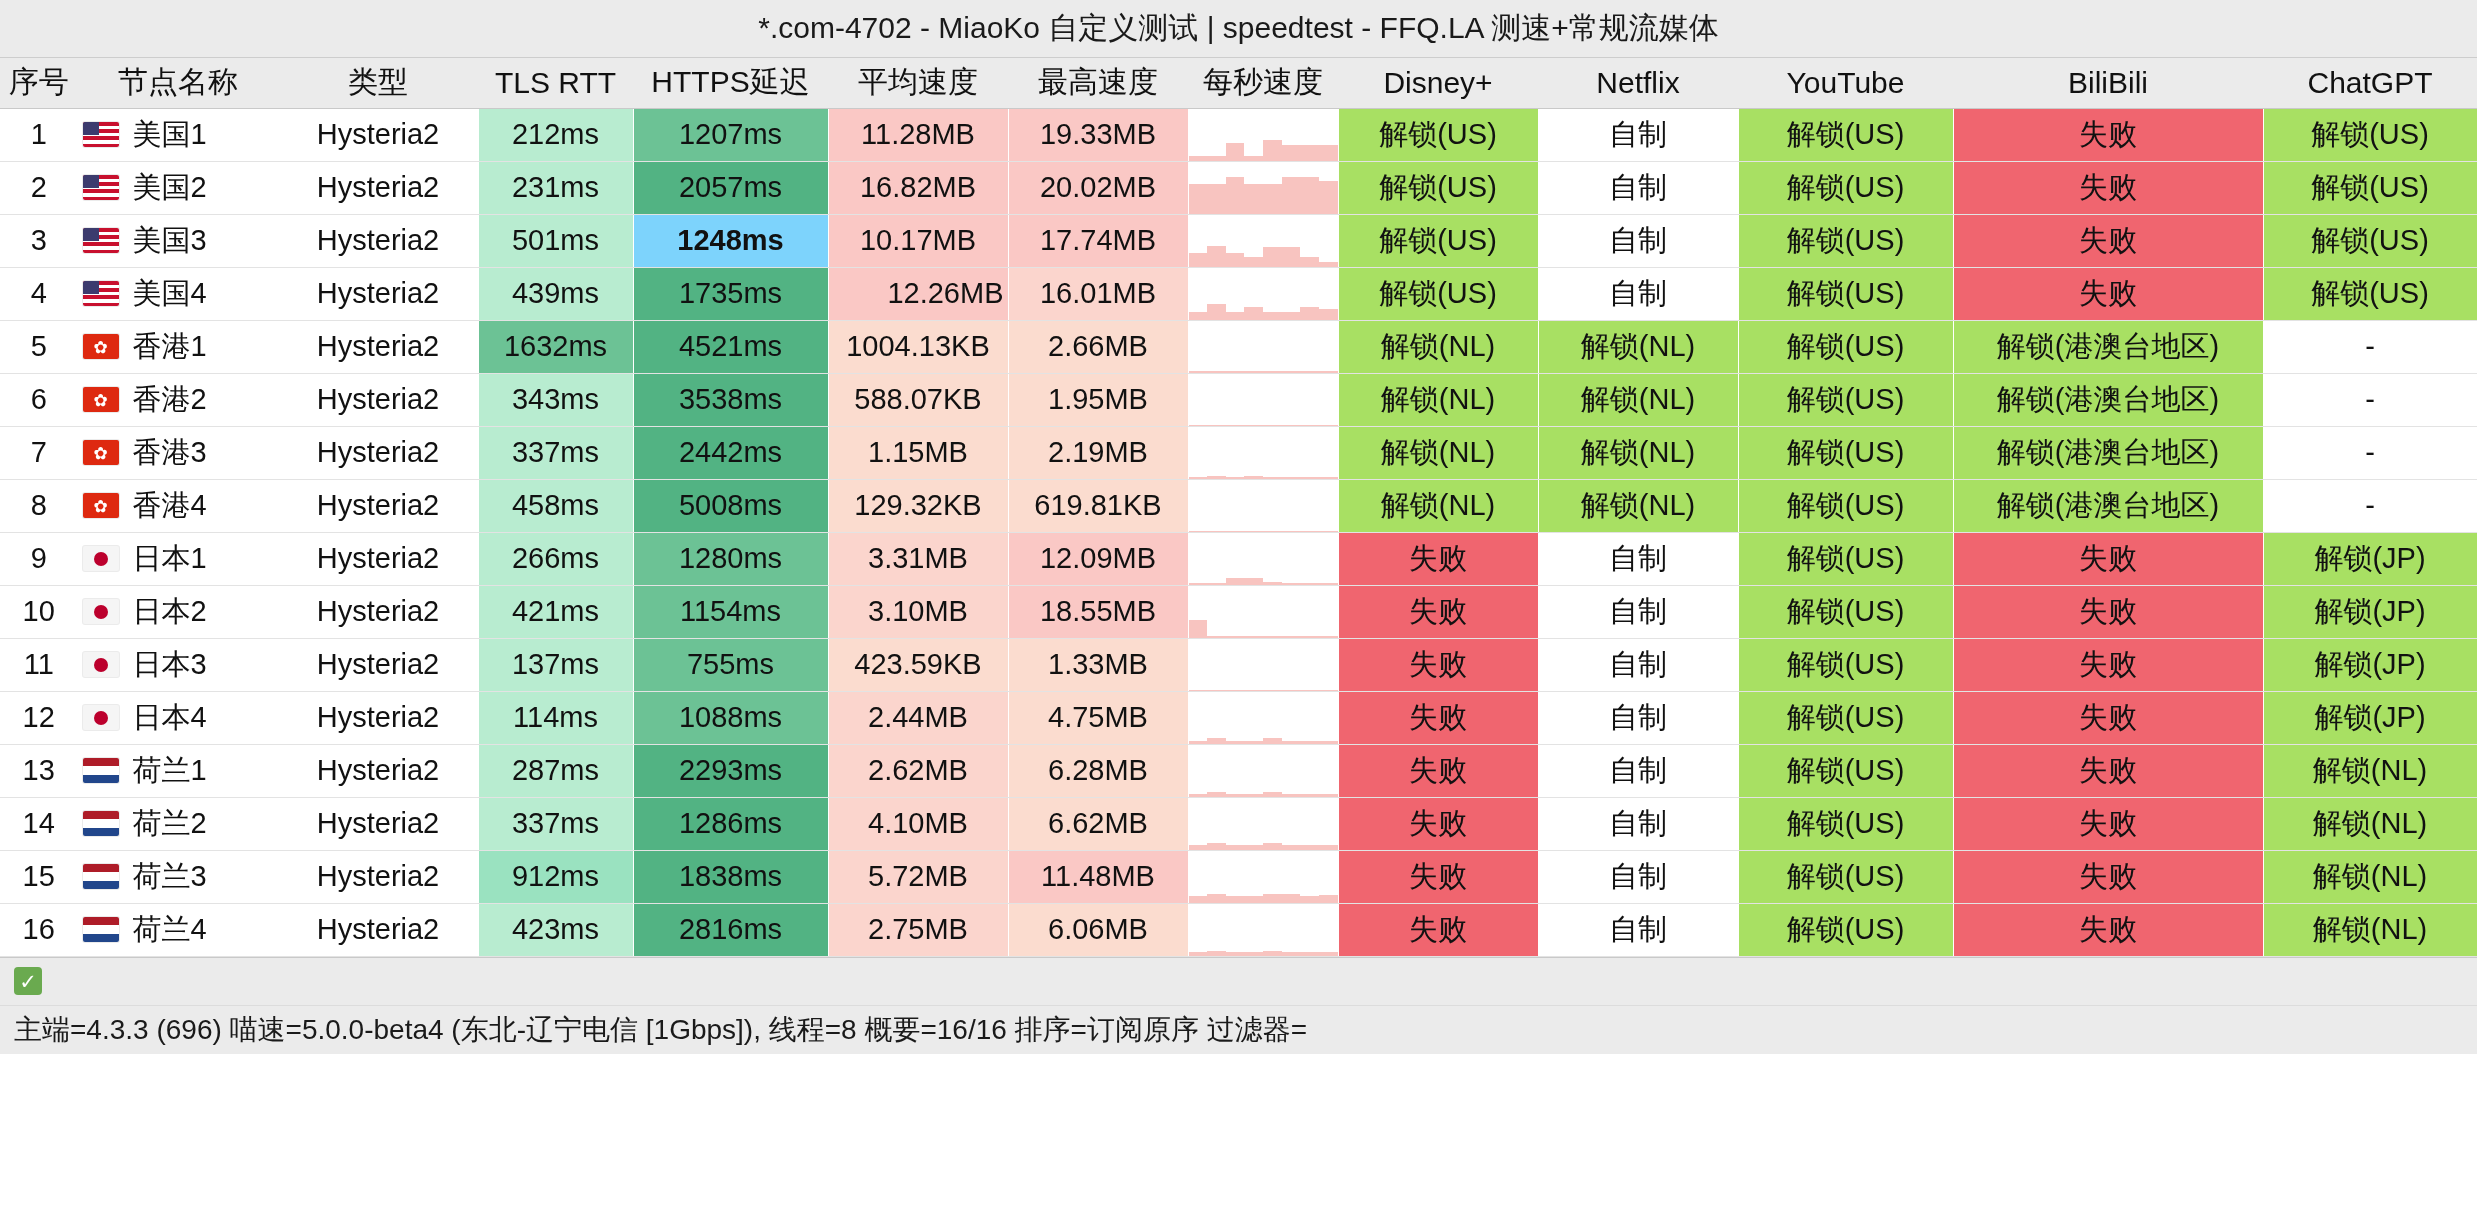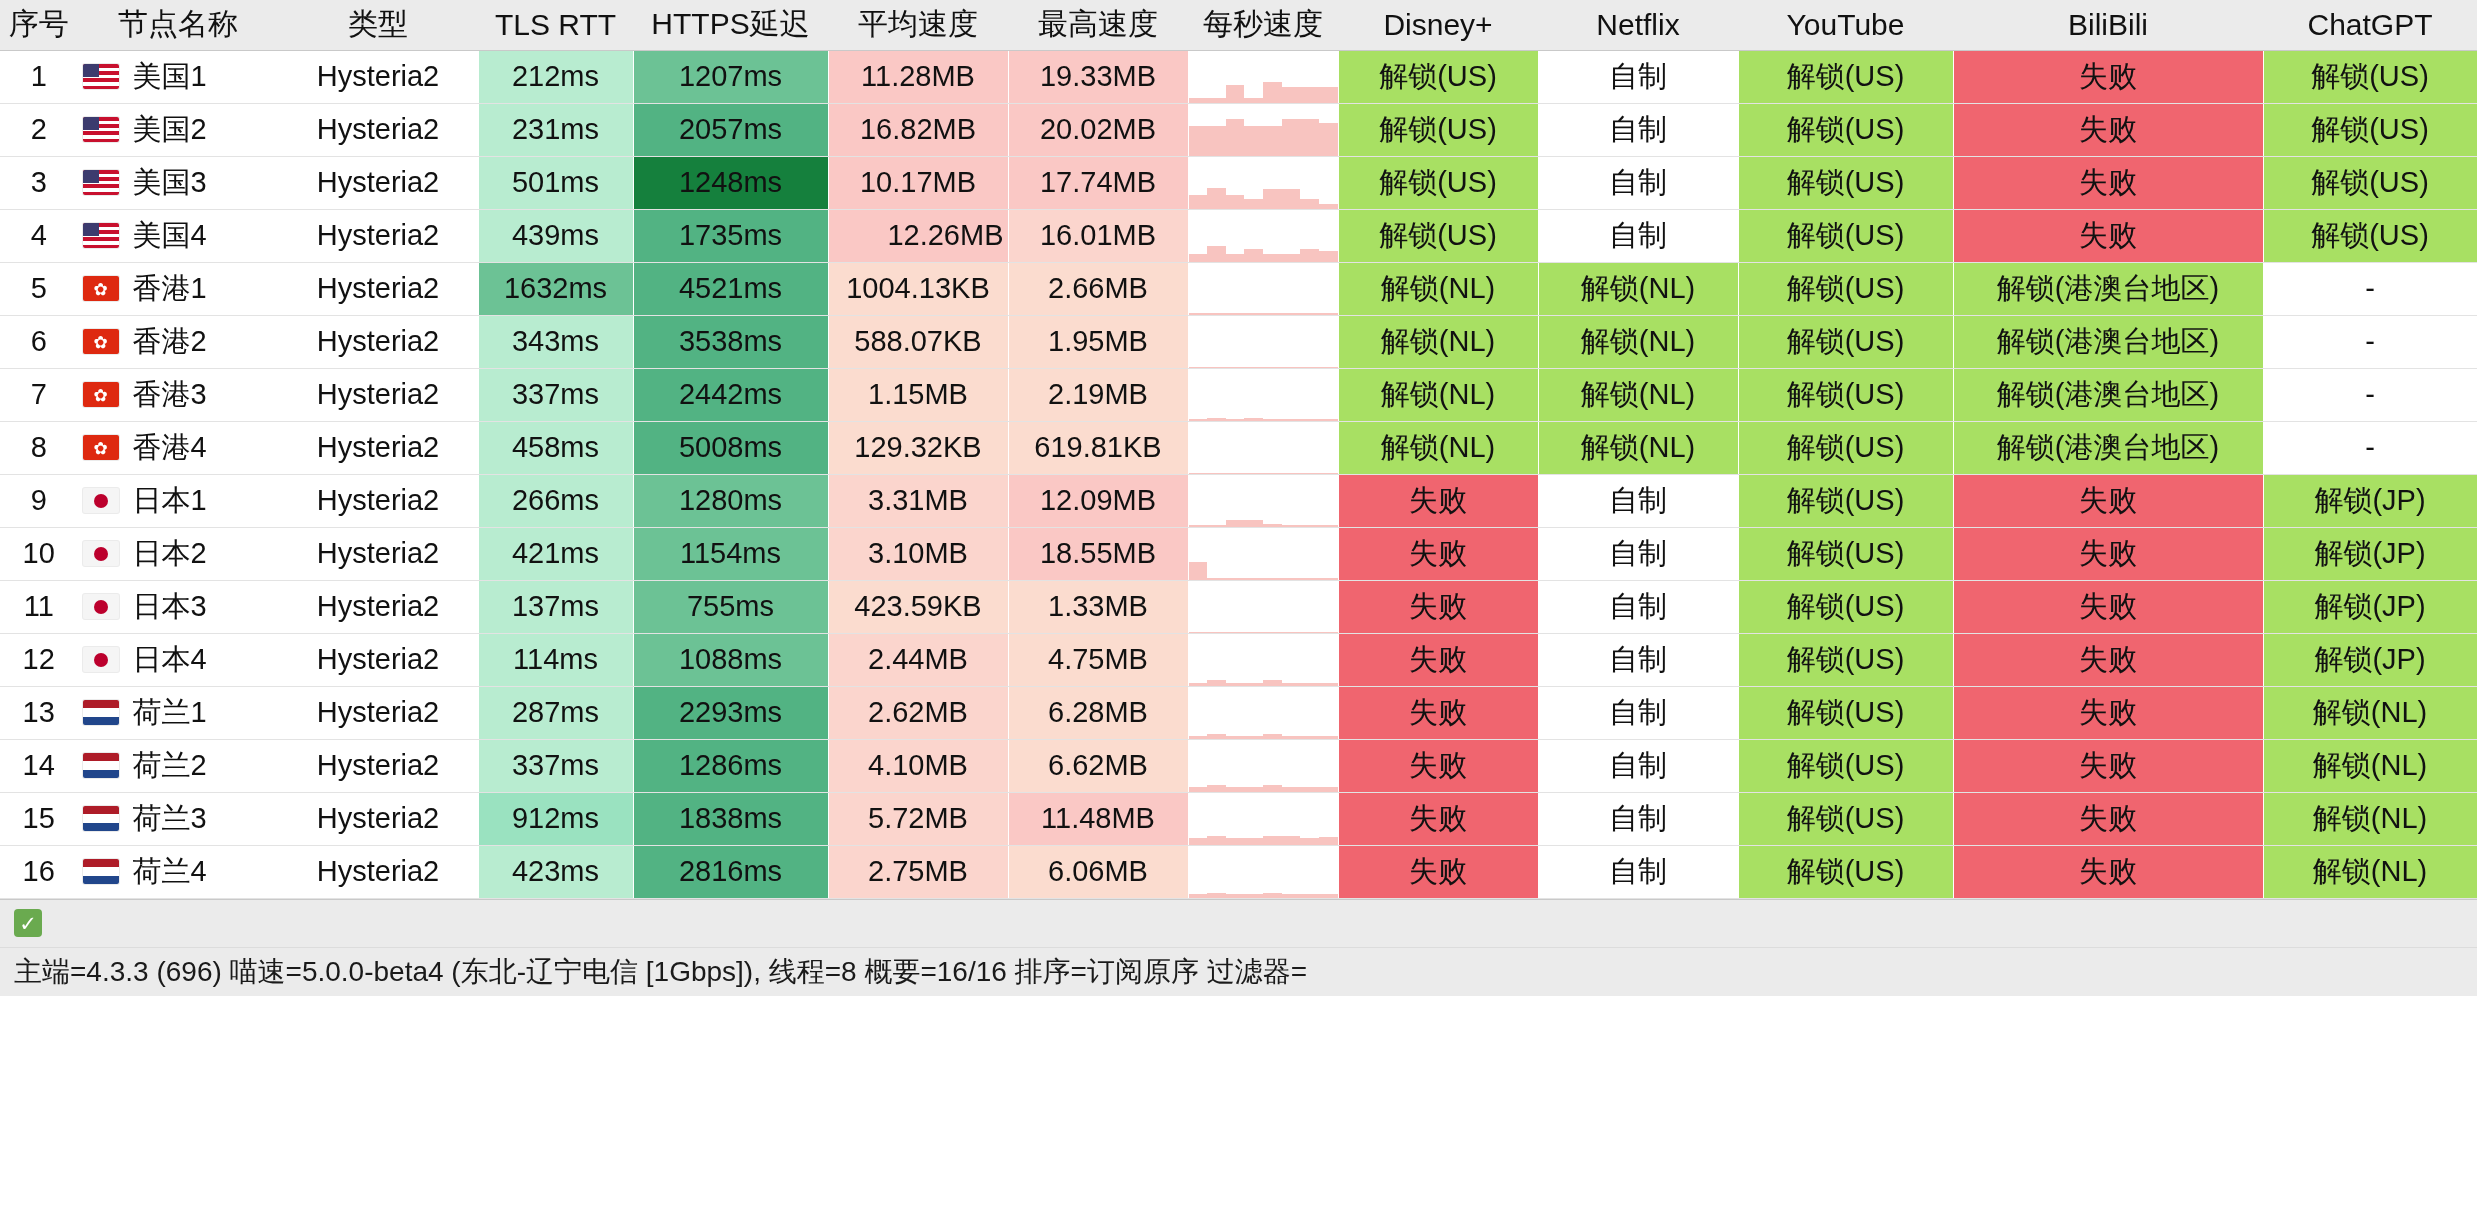--- a/index.html
+++ b/index.html
@@ -169,20 +169,23 @@
 <div id="app">
 
   <div class="wm-layer">
     <div class="wm" style="left:520px; top:60px;">FFQ.LA Public Test Center</div>
     <div class="wm" style="left:340px; top:480px;">FFQ.LA Public Test Center</div>
     <div class="wm" style="left:1180px; top:230px;">FFQ.LA Public Test Center</div>
     <div class="wm" style="left:760px; top:880px;">FFQ.LA Public Test Center</div>
     <div class="wm" style="left:1640px; top:700px;">FFQ.LA Public Test Center</div>
   </div>
 
+  <div class="titlebar">
+    <div class="title">*.com-4702 - MiaoKo 自定义测试 | speedtest - FFQ.LA 测速+常规流媒体</div>
+  </div>
 
   <table class="grid">
     <colgroup>
       <col style="width:78px">
       <col style="width:200px">
       <col style="width:200px">
       <col style="width:155px">
       <col style="width:195px">
       <col style="width:180px">
       <col style="width:180px">
@@ -276,21 +279,21 @@
         <tr>
           <td class="c-idx">3</td>
           <td class="c-name">
             <div class="name-wrap">
               <span class="flag flag-us"></span>
               <span>美国3</span>
             </div>
           </td>
           <td>Hysteria2</td>
           <td style="background: rgb(184, 236, 208);">501ms</td>
-          <td style="background: #15803d;">1248ms</td>
+          <td style="background: #7dd3fc; font-weight: bold;">1248ms</td>
           <td style="background: rgb(250, 200, 197);">10.17MB</td>
           <td style="background: rgb(250, 200, 197);">17.74MB</td>
           <td class="c-spark">
             <div class="spark">
               <i style="height: 26%;"></i>
               <i style="height: 40%;"></i>
               <i style="height: 26%;"></i>
               <i style="height: 18%;"></i>
               <i style="height: 38%;"></i>
               <i style="height: 38%;"></i>

